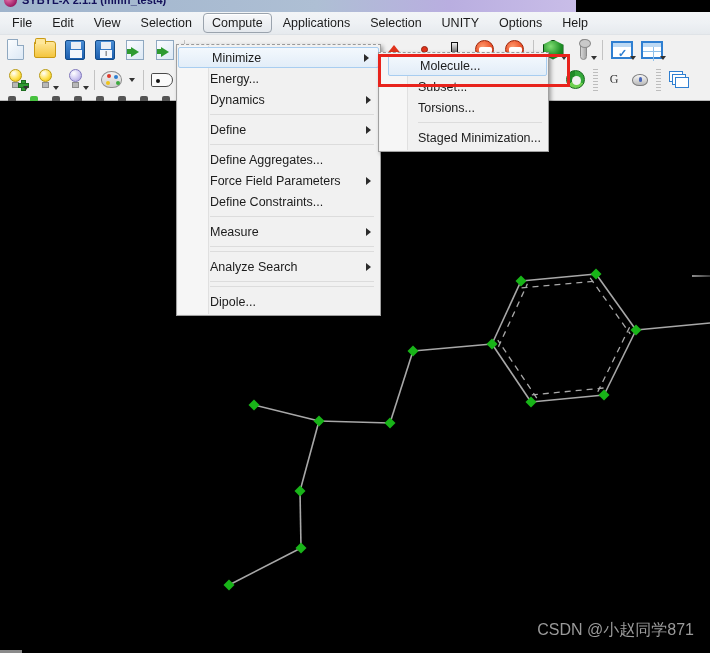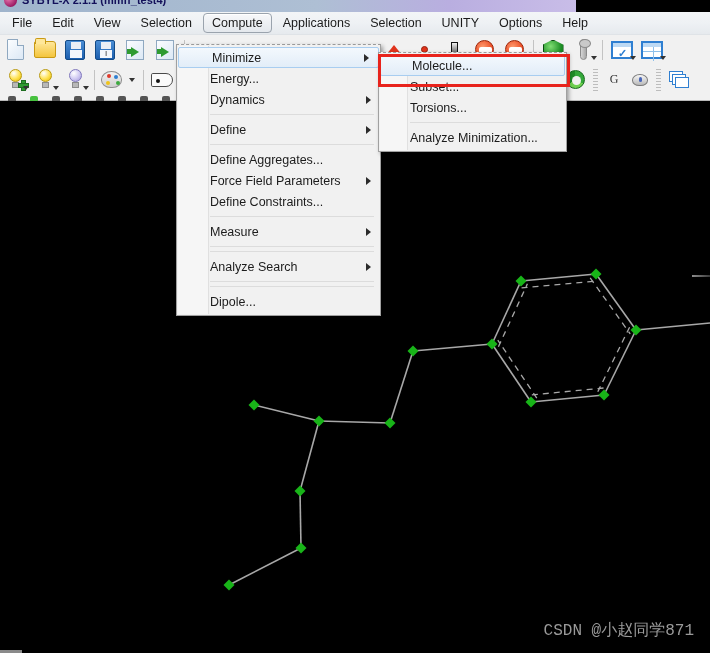--- a/index.html
+++ b/index.html
@@ -154,21 +154,21 @@
 
   
   #viewport {
     position: absolute; left: 0; top: 101px; width: 710px; height: 552px;
     background: #000; overflow: hidden;
   }
   #viewport svg { display:block; }
   #watermark {
     position: absolute; right: 16px; bottom: 12px;
     font-size: 16px; color: #9a9a9a; white-space: nowrap;
-    font-family: Liberation Mono, monospace;
+    font-family: Liberation Sans, sans-serif;
   }
   #vp-line-r { position:absolute; right:0; top:174px; width:18px; height:2px;
     background: linear-gradient(to right, #8d8d8d, #3a3a3a); }
   #vp-bottom-tick { position:absolute; left:0; bottom:0; width:22px; height:3px; background:#8a8a8a; }
 
   
   #dropdown {
     position: absolute; left: 176px; top: 44px; width: 205px;
     background: #f1f1f1;
     border: 1px solid #a0a0a0;
@@ -197,26 +197,26 @@
   .mrow .arrow {
     position: absolute; right: 9px; top: 50%; transform: translateY(-50%);
     width: 0; height: 0;
     border-top: 4px solid transparent; border-bottom: 4px solid transparent;
     border-left: 5px solid #2b2b2b;
   }
   .msep { height: 1px; background: #dcdcdc; margin: 4px 6px 4px 33px; z-index:2; position:relative; }
 
   
   #submenu {
-    position: absolute; left: 378px; top: 52px; width: 189px;
+    position: absolute; left: 378px; top: 52px; width: 171px;
     background: #f1f1f1;
     border: 1px solid #a0a0a0;
     border-top: 1px dashed #9a9a9a;
     box-shadow: 2px 2px 4px rgba(0,0,0,0.35);
-    padding: 2px 0 3px 0;
+    padding: 2px 0 3px 8px;
     z-index: 50;
   }
   #submenu .gutter {
     position:absolute; left:1px; top:1px; bottom:1px; width:28px;
     background:#f6f6f6; border-right:1px solid #e0e0e0;
   }
   #submenu .mrow { padding-left: 31px; }
   #submenu .msep { margin-left: 31px; }
 
   
@@ -491,18 +491,18 @@
         <span>Molecule...</span>
       </div>
       <div class="mrow">
         <span>Subset...</span>
       </div>
       <div class="mrow">
         <span>Torsions...</span>
       </div>
       <div class="msep"></div>
       <div class="mrow">
-        <span>Analyze Minimization...</span>
+        <span>Staged Minimization...</span>
       </div>
     </div>
 </div>
 
 <div id="annot"></div>
 
 </body></html>

